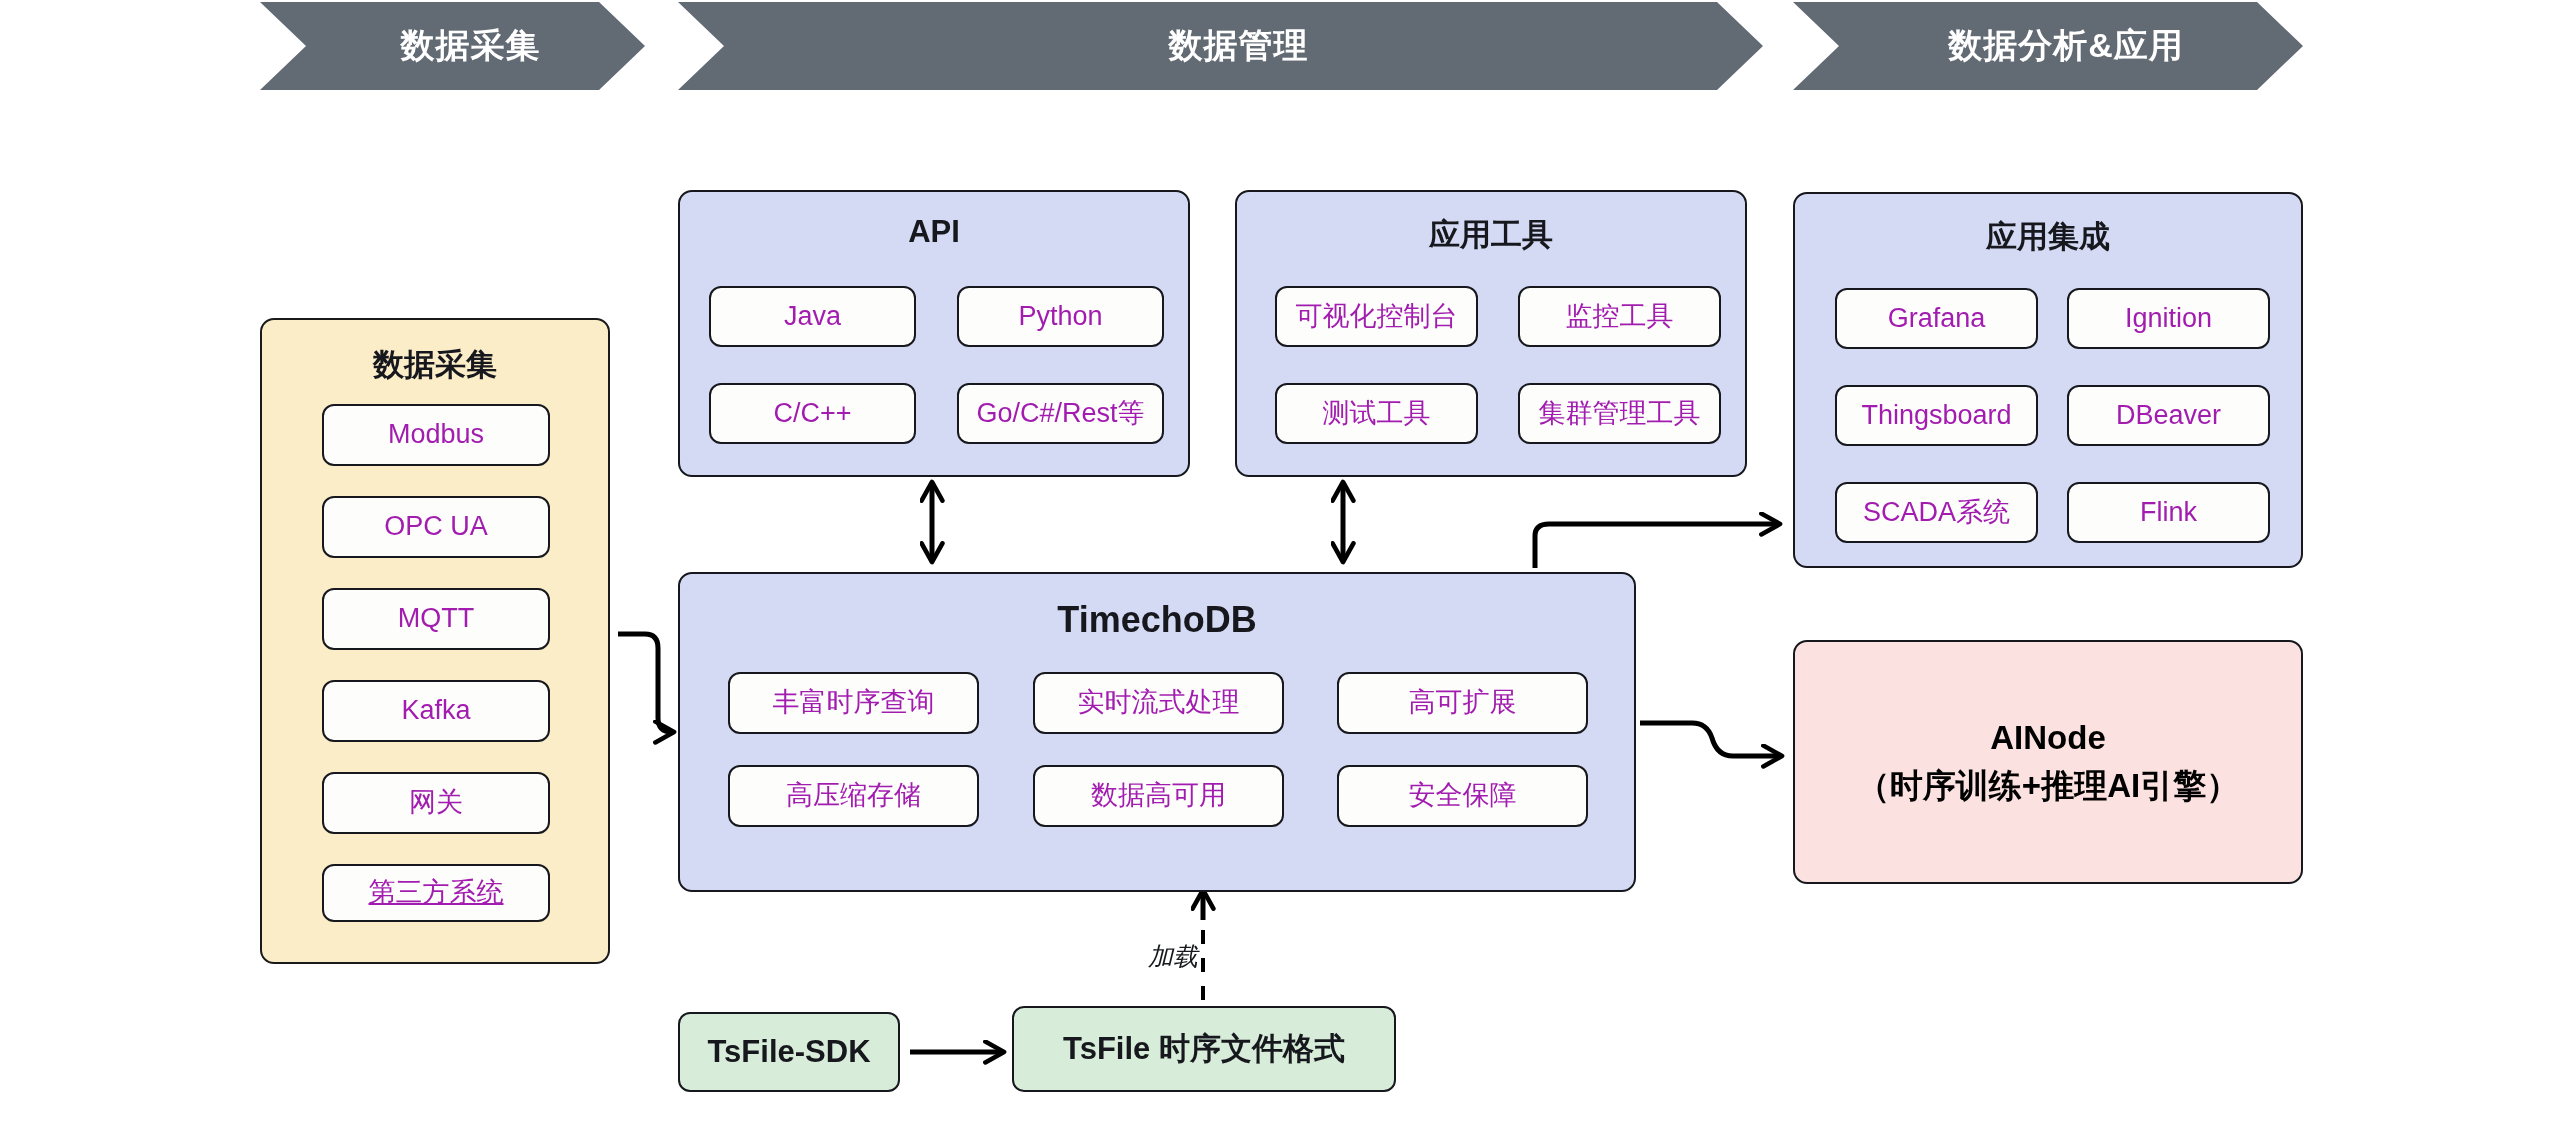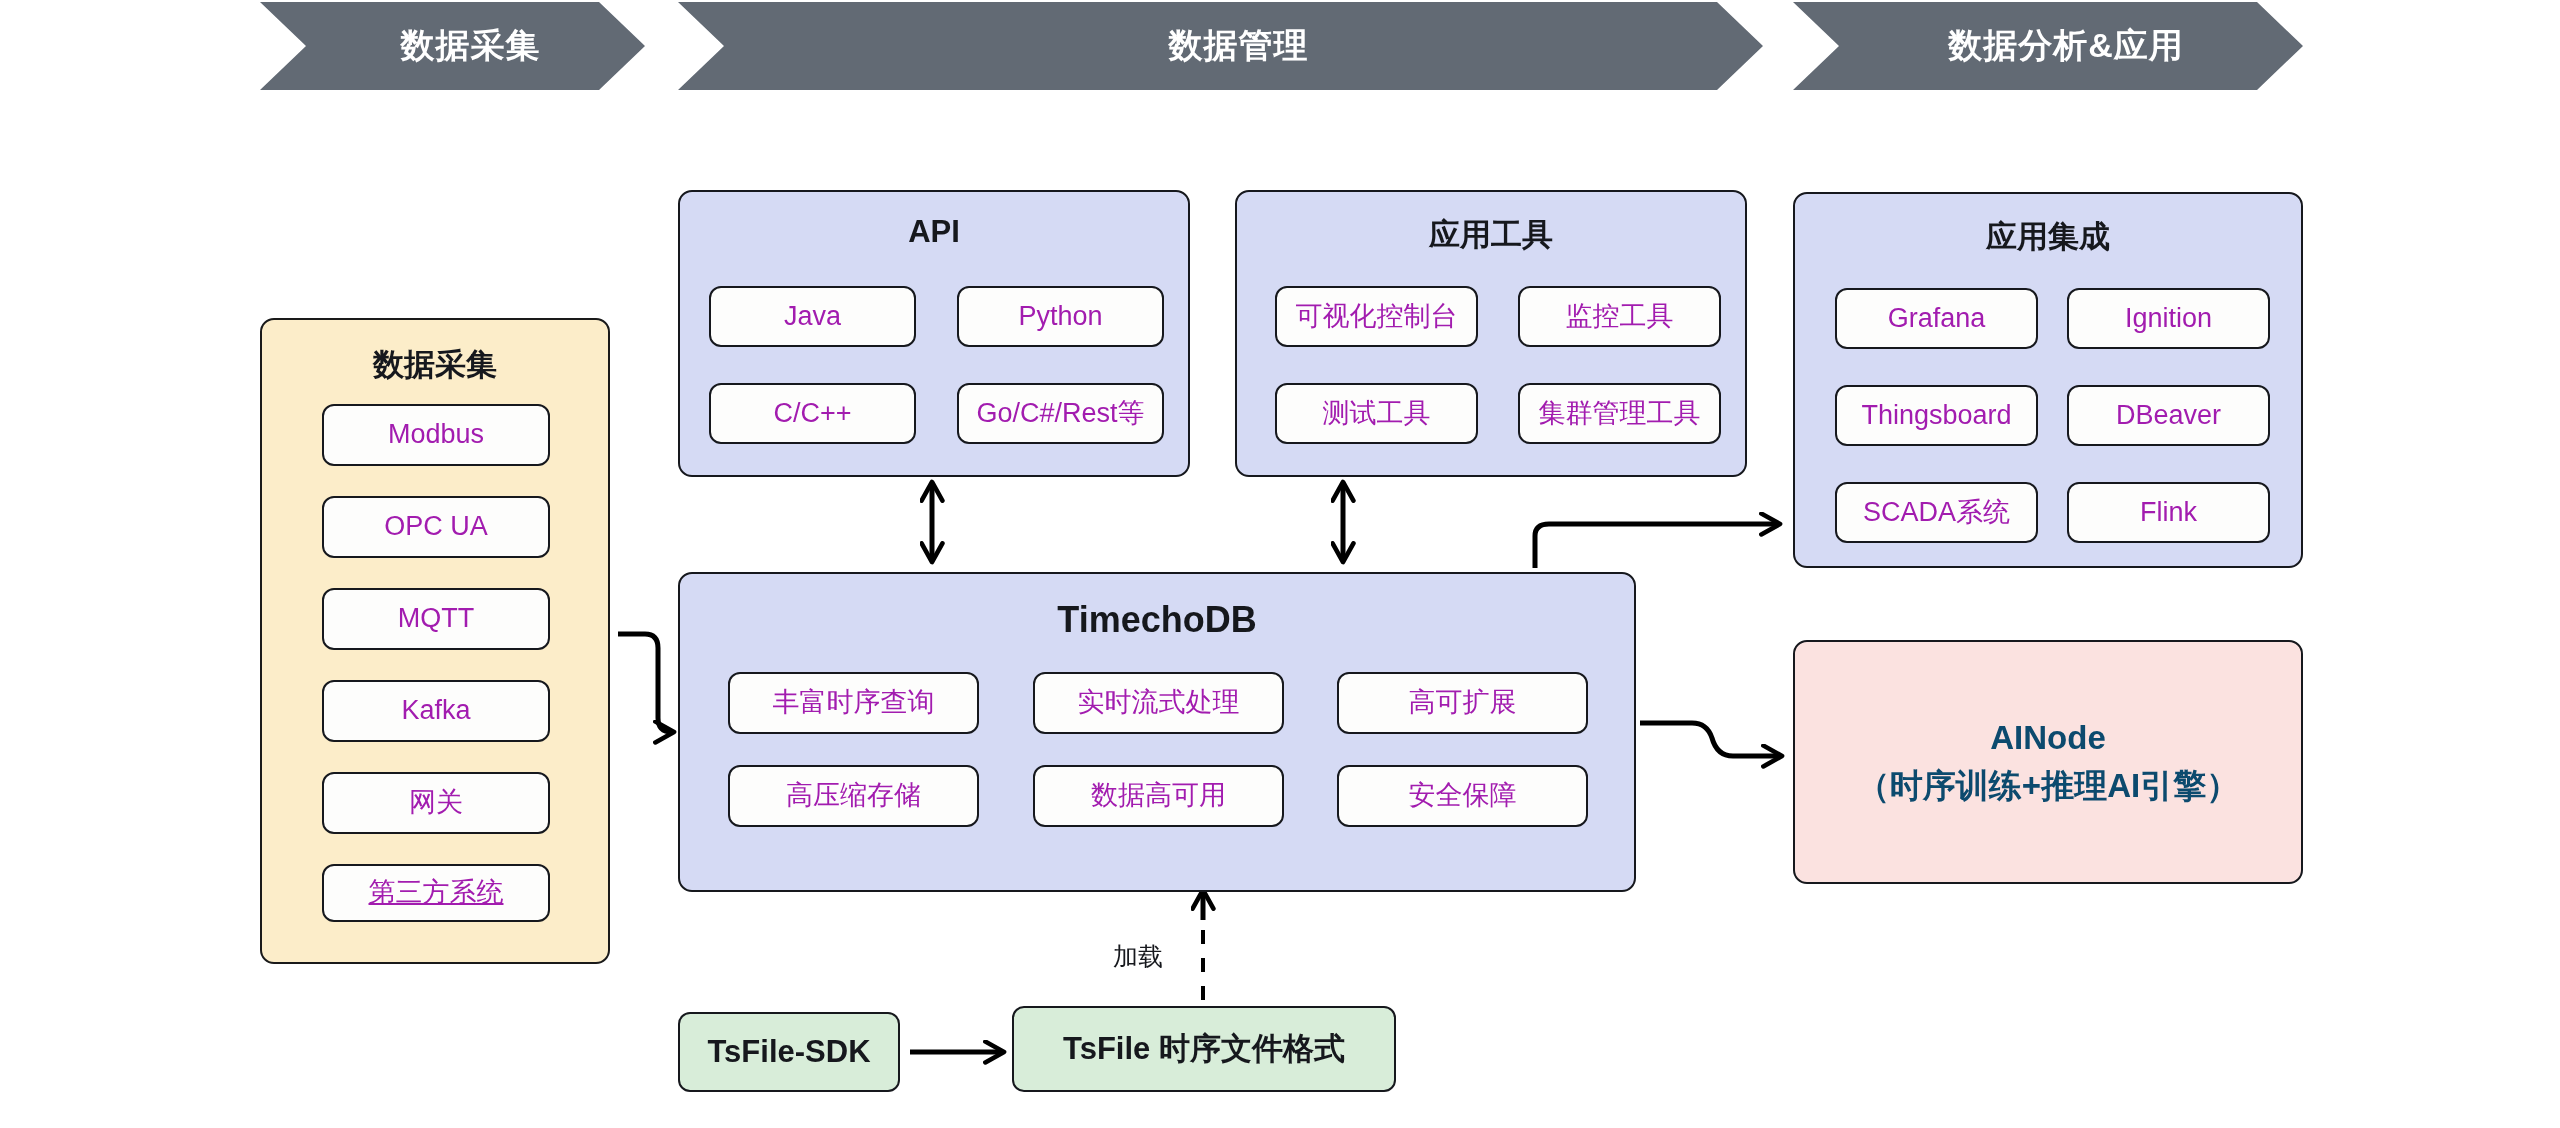--- a/index.html
+++ b/index.html
@@ -89,21 +89,21 @@
   
   .ainode-text {
     position: absolute;
     left: 0; right: 0;
     top: 50%;
     transform: translateY(-50%);
     text-align: center;
     font-weight: bold;
     font-size: 33px;
     line-height: 1.45;
-    color: #0c4a6e;
+    color: #000000;
   }
 
   
   #connectors {
     position: absolute;
     left: 0; top: 0;
     width: 2560px;
     height: 1128px;
     pointer-events: none;
   }
@@ -279,17 +279,17 @@
   </div>
 
   <div class="greenbox" style="left:678px; top:1012px; width:222px; height:80px;">
     <span>TsFile-SDK</span>
   </div>
 
   <div class="greenbox" style="left:1012px; top:1006px; width:384px; height:86px;">
     <span>TsFile 时序文件格式</span>
   </div>
 
-  <div class="edge-label" style="left:1113px; top:940px;">
+  <div class="edge-label" style="left:1148px; top:940px;font-style:italic;">
     <span>加载</span>
   </div>
 
 </div>
 
 </body></html>

